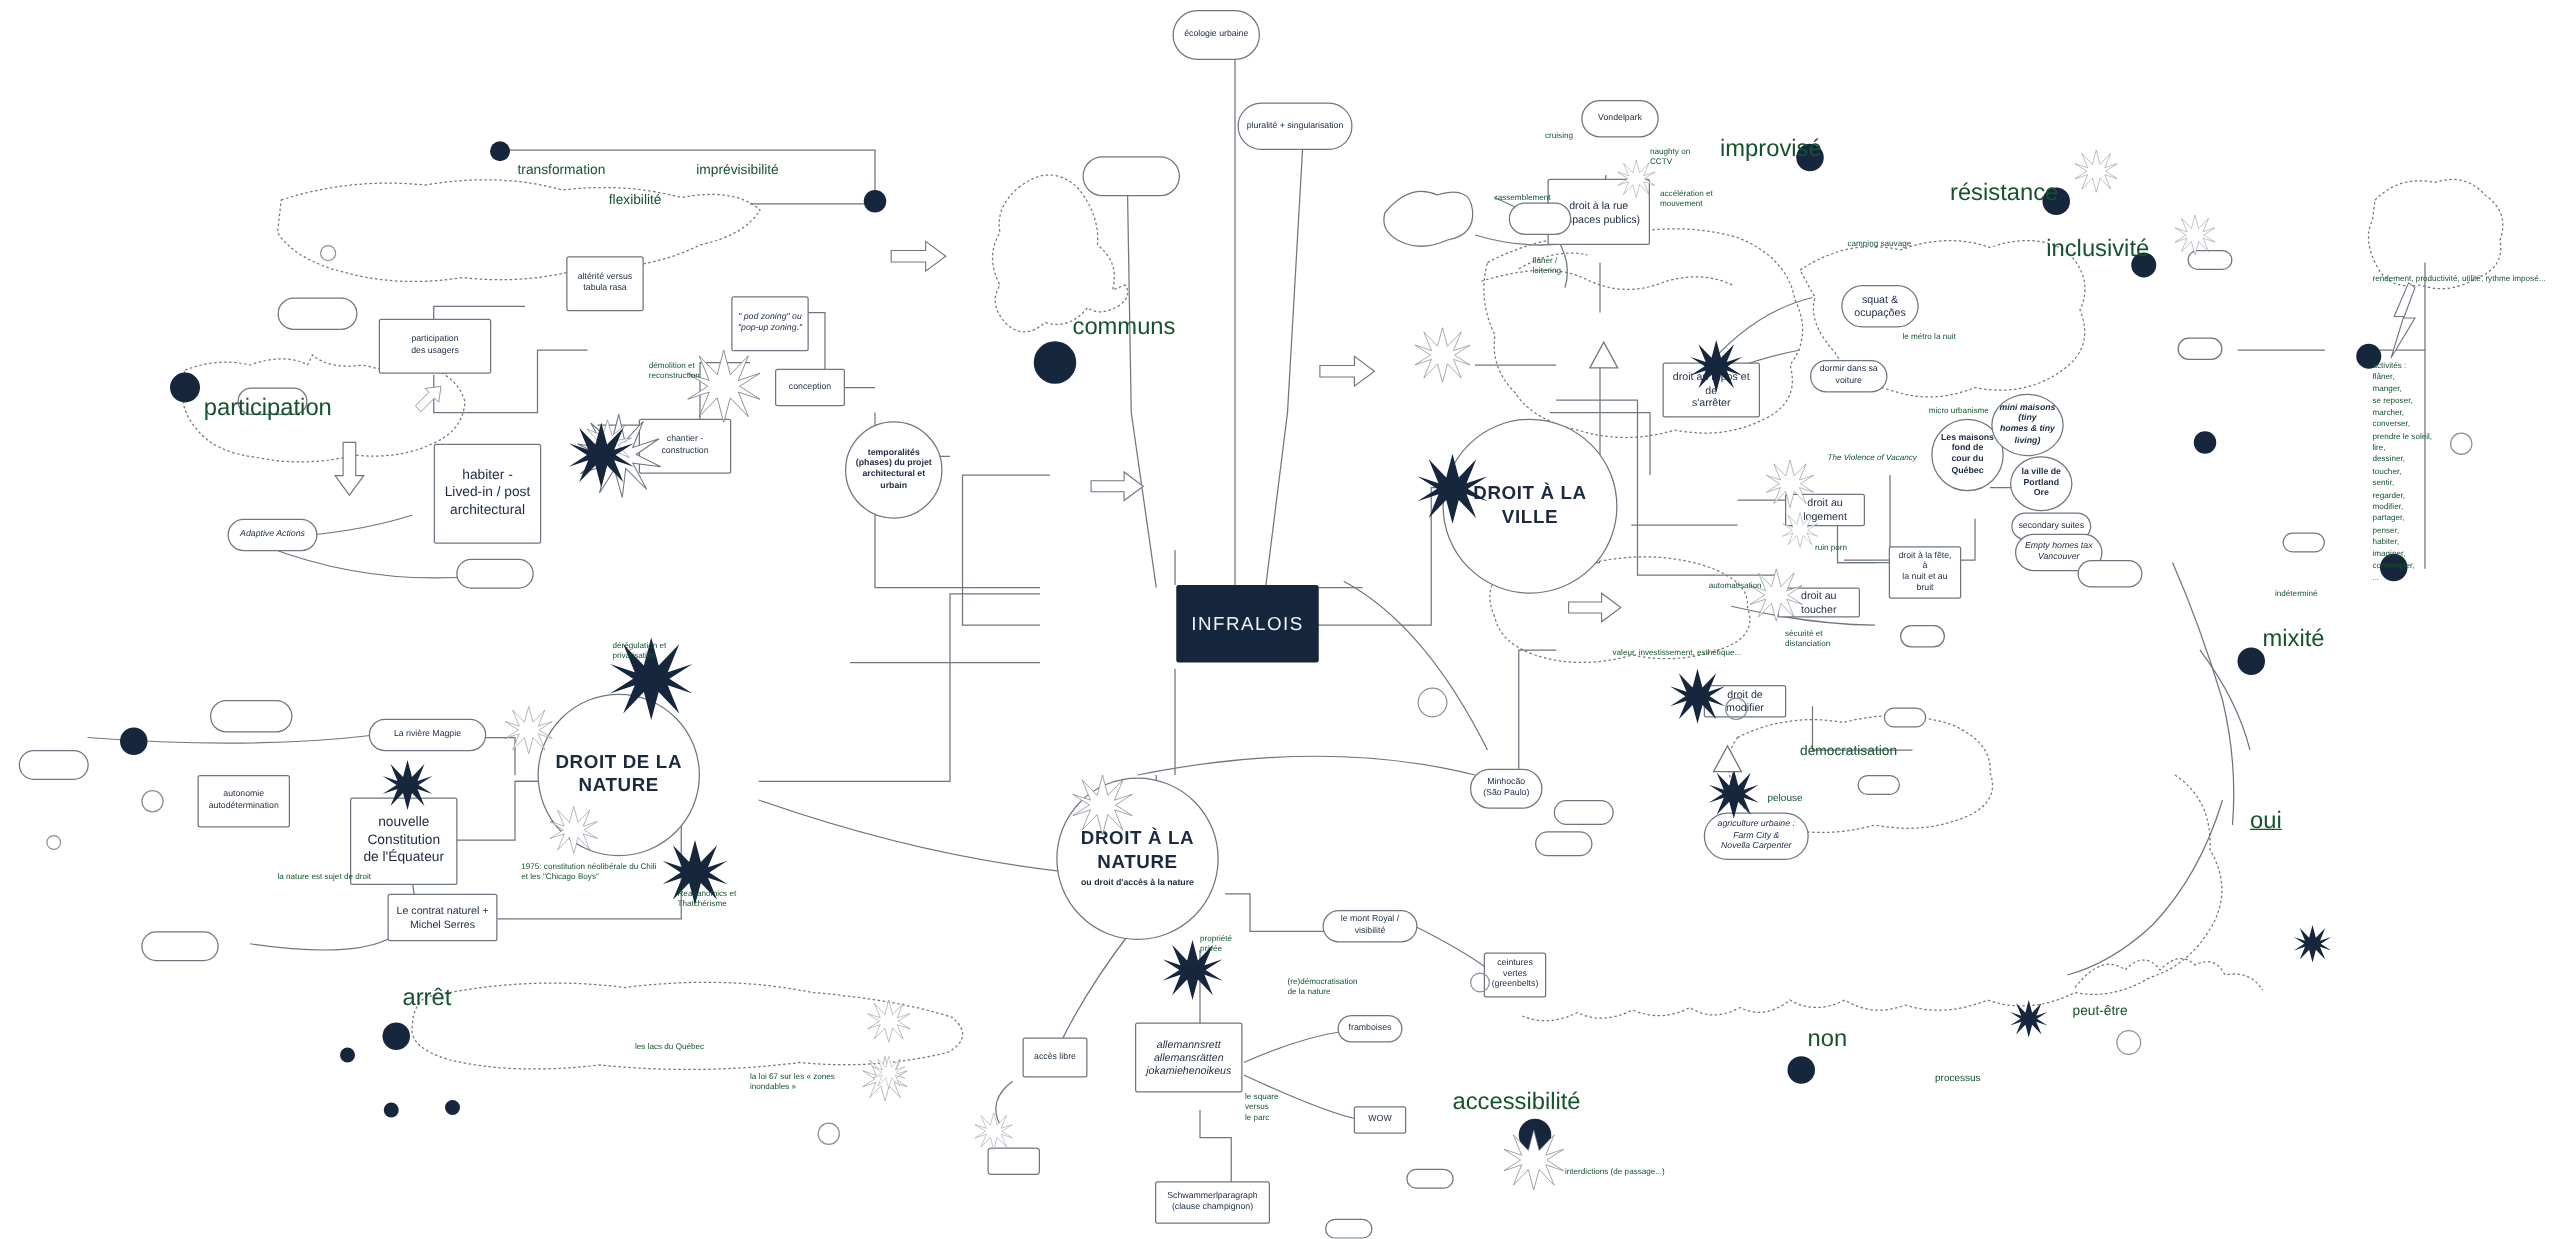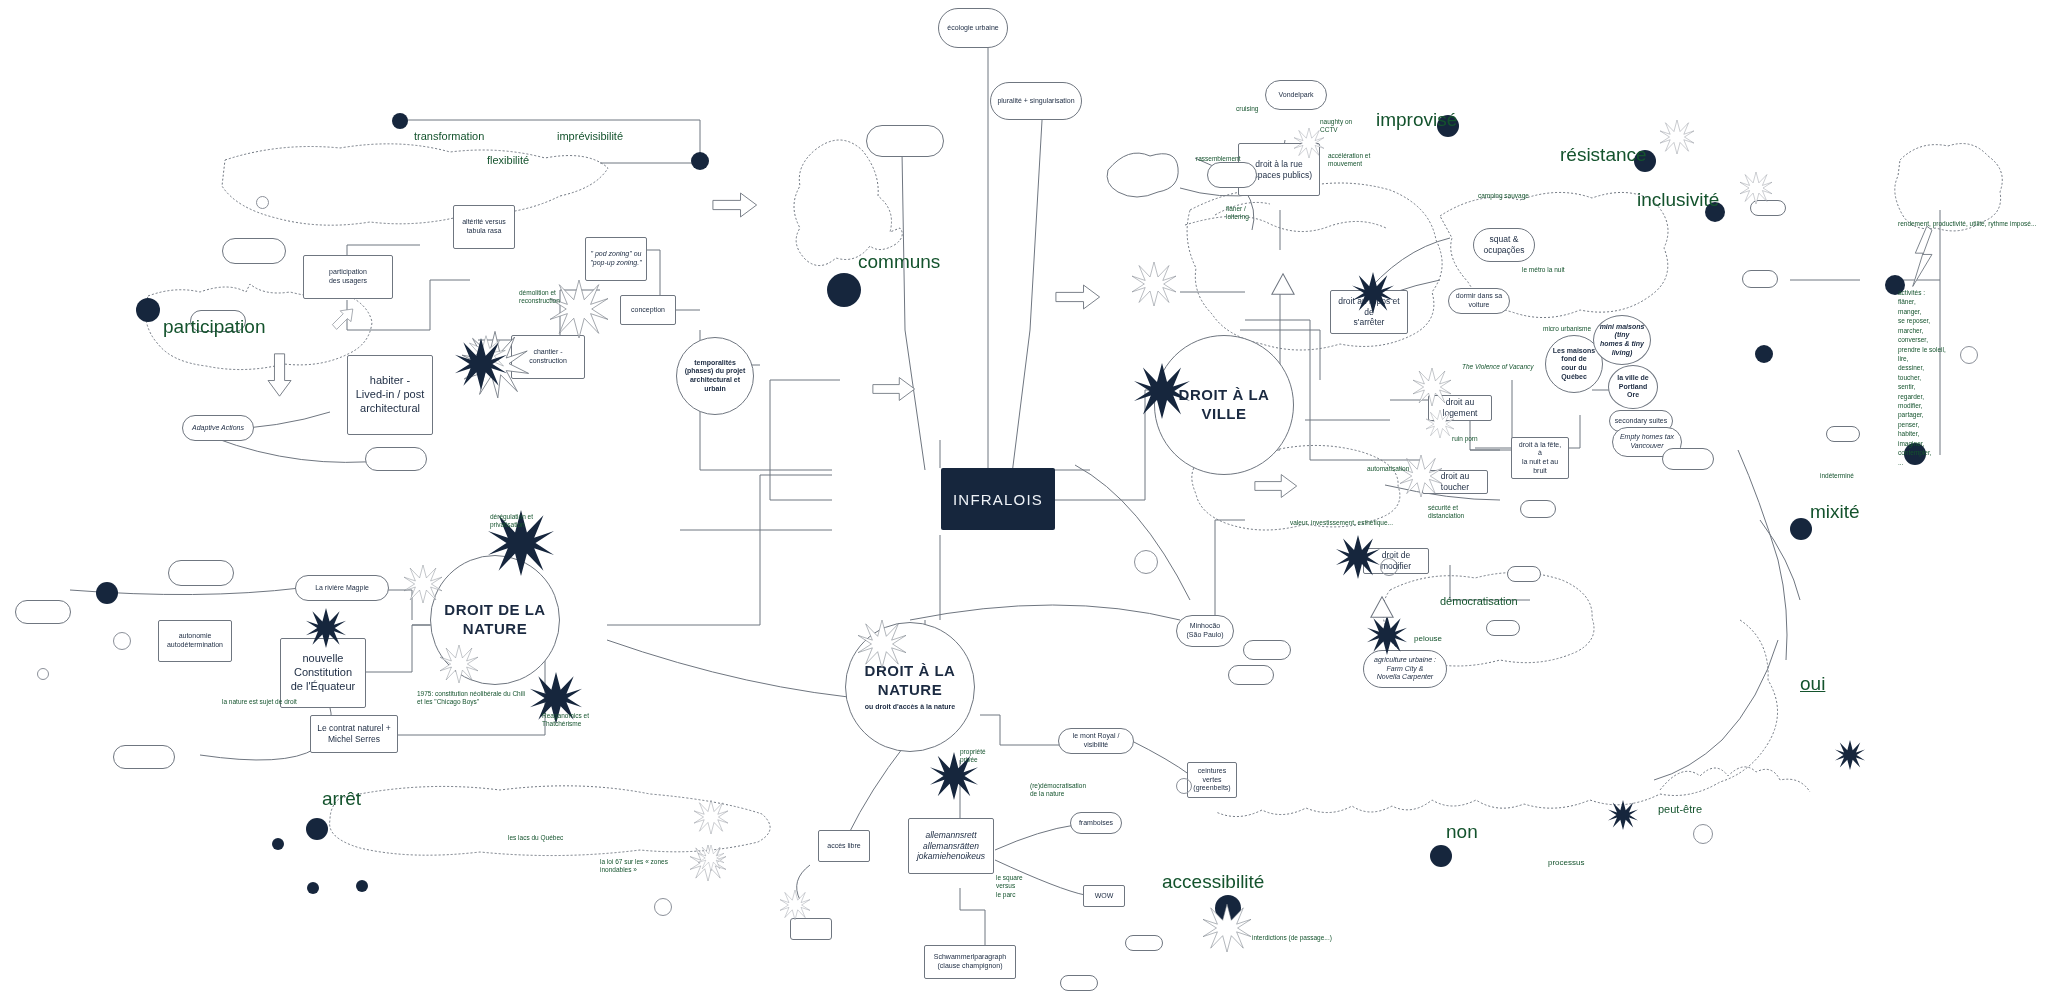--- a/index.html
+++ b/index.html
@@ -402,21 +402,21 @@
   <svg class="bolt" style="left:1910px;top:225px;width:26px;height:64px;" viewBox="0 0 40 100">
     <path d="M26 2 L8 44 L20 44 L4 96 L34 46 L20 46 L34 8 Z" fill="#fff" stroke="#6f7680" stroke-width="1.4"></path>
   </svg>
 
   <div class="label lab-xl" style="left:163px;top:315px;">participation</div>
   <div class="label lab-xl" style="left:858px;top:250px;">communs</div>
   <div class="label lab-xl" style="left:1376px;top:108px;">improvisé</div>
   <div class="label lab-xl" style="left:1560px;top:143px;">résistance</div>
   <div class="label lab-xl" style="left:1637px;top:188px;">inclusivité</div>
   <div class="label lab-xl" style="left:1810px;top:500px;">mixité</div>
-  <div class="label lab-xl" style="left:1800px;top:672px;text-decoration:underline;">oui</div>
+  <div class="label lab-xl" style="left:1800px;top:645px;text-decoration:underline;">oui</div>
   <div class="label lab-xl" style="left:1446px;top:820px;">non</div>
   <div class="label lab-xl" style="left:322px;top:787px;">arrêt</div>
   <div class="label lab-xl" style="left:1162px;top:870px;">accessibilité</div>
   <div class="label lab-md" style="left:1658px;top:802px;">peut-être</div>
 
   <div class="label lab-md" style="left:414px;top:129px;">transformation</div>
   <div class="label lab-md" style="left:557px;top:129px;">imprévisibilité</div>
   <div class="label lab-md" style="left:487px;top:153px;">flexibilité</div>
   <div class="label lab-sm" style="left:1548px;top:858px;">processus</div>
   <div class="label lab-md" style="left:1440px;top:594px;">démocratisation</div>

